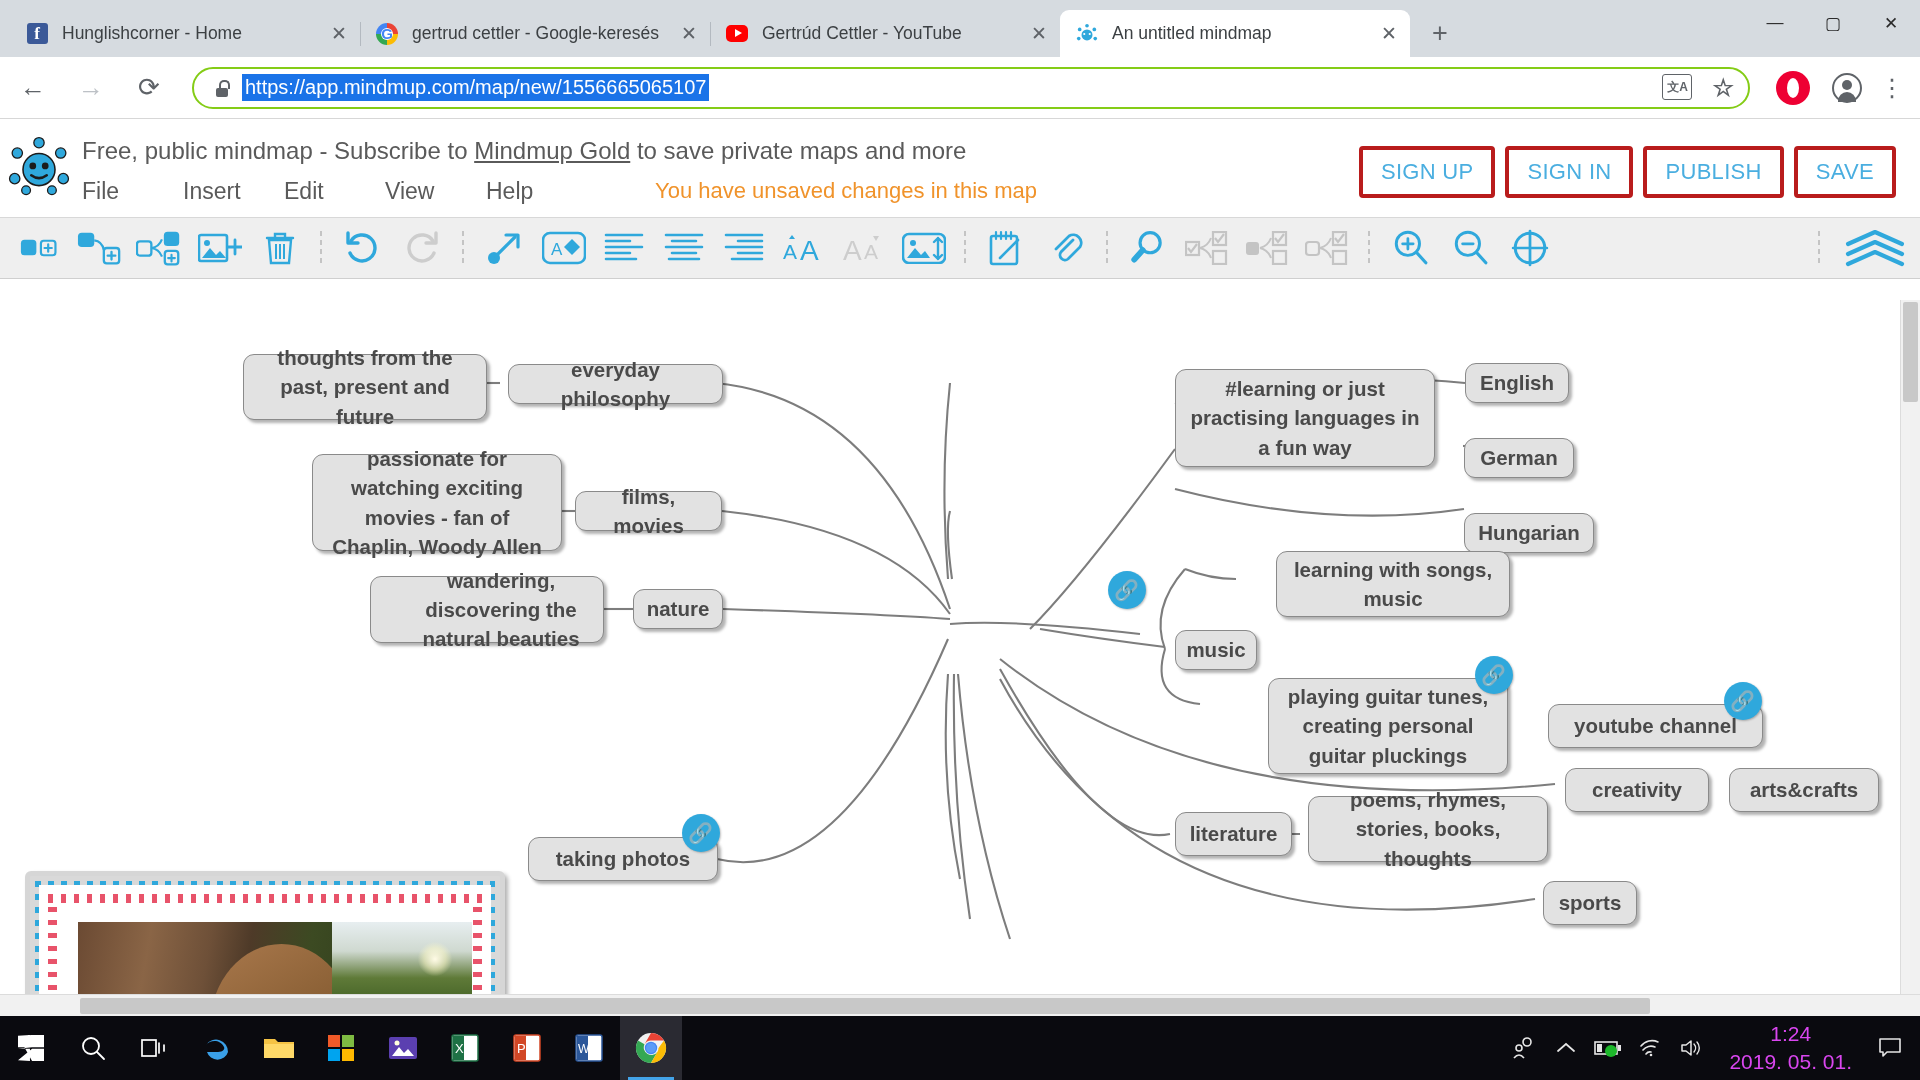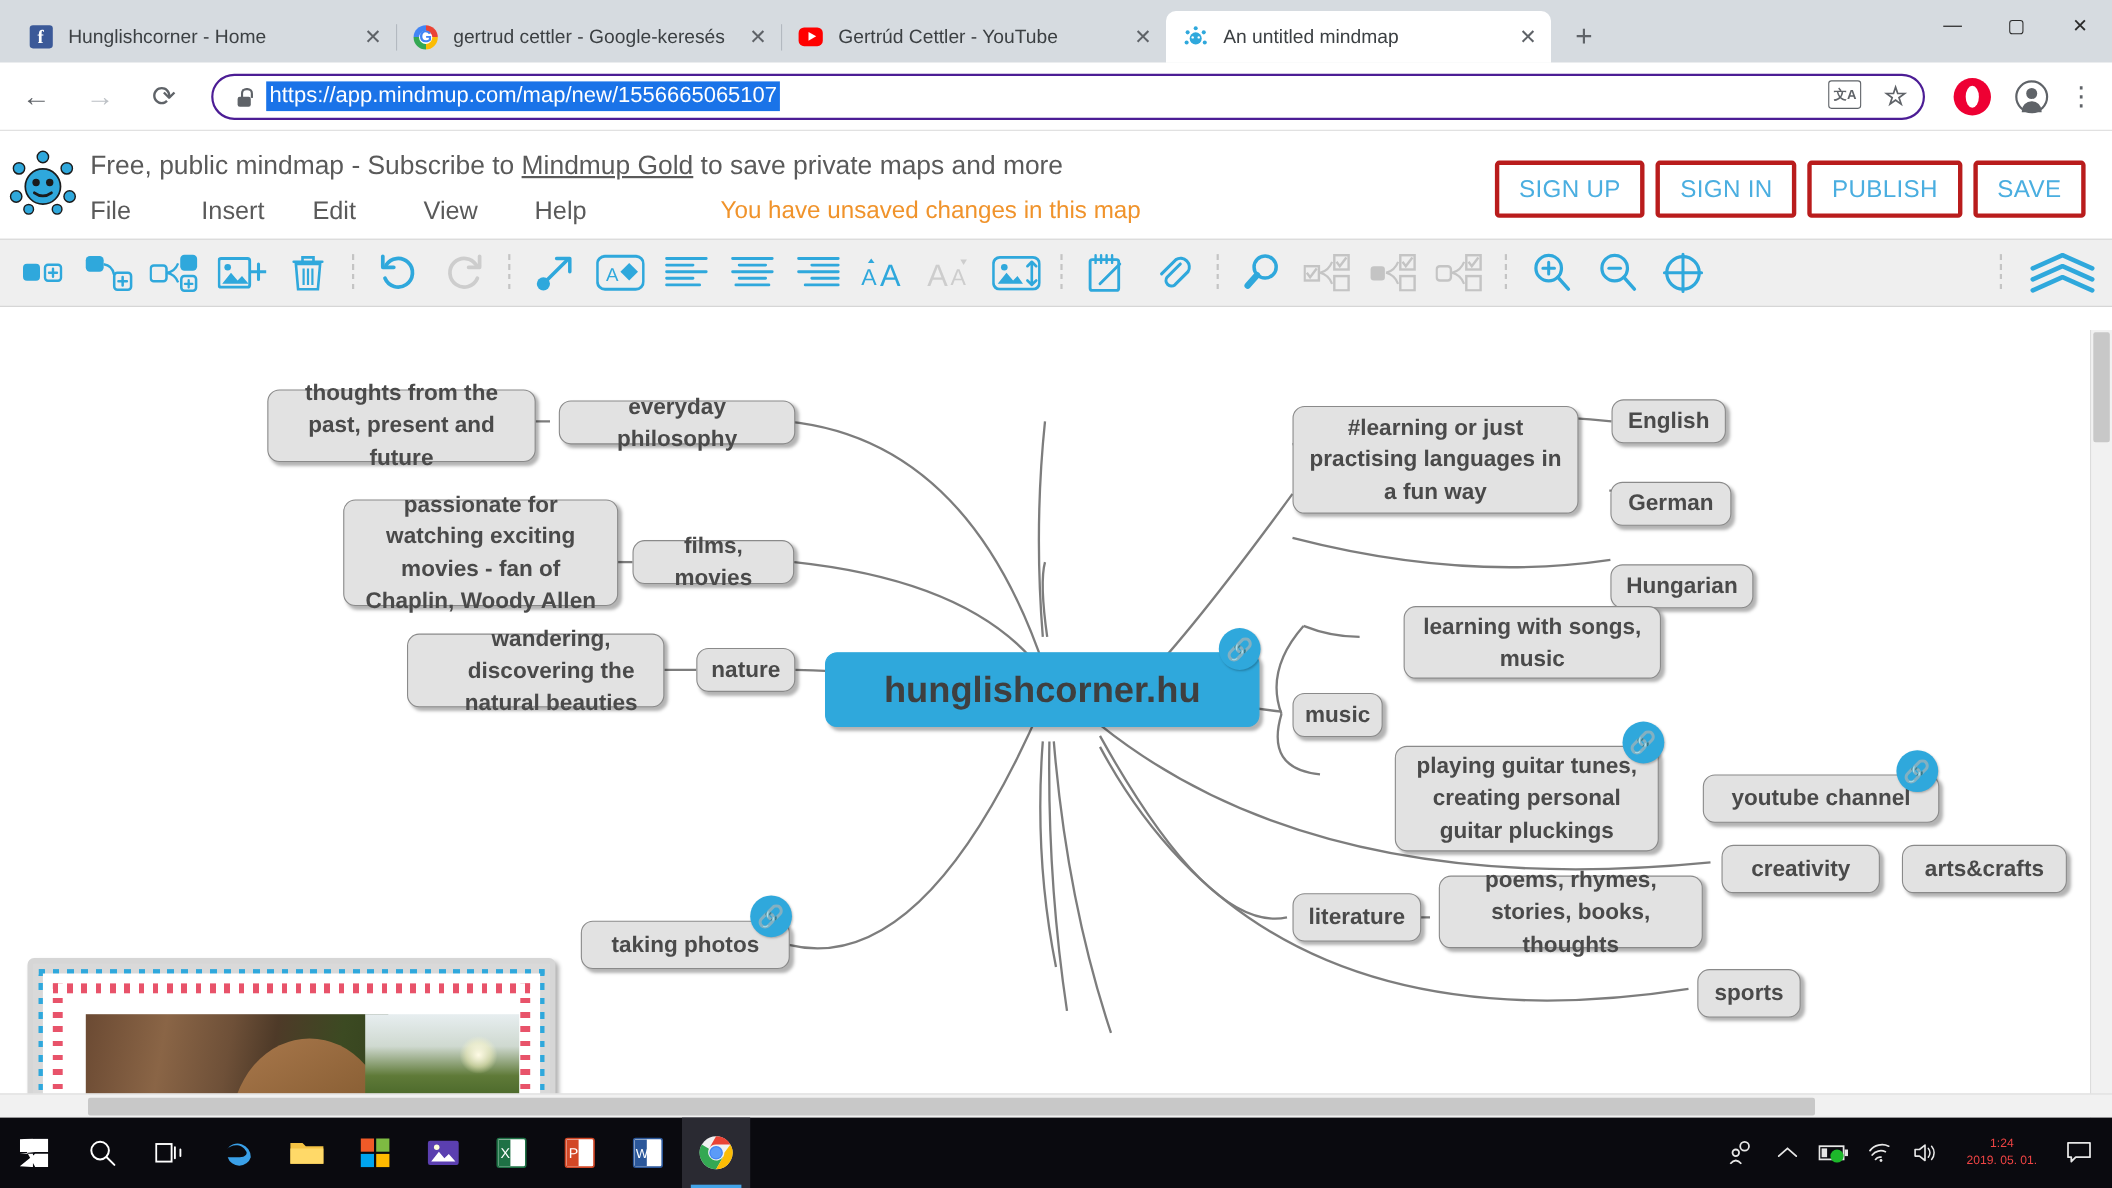--- a/index.html
+++ b/index.html
@@ -89,21 +89,21 @@
     position: absolute; left: 0; top: 57px; width: 1920px; height: 62px;
     background: #ffffff; display: flex; align-items: center;
     border-bottom: 1px solid #d7d7d7;
   }
   .navbtn { width: 50px; height: 50px; margin-left: 8px;
     display: flex; align-items: center; justify-content: center;
     color: #5f6368; font-size: 26px; }
   .navbtn.fwd { color: #bdc1c6; }
   .omnibox {
     flex: 1 1 auto; height: 42px; margin: 0 12px 0 18px;
-    background: #fff; border: 2px solid #4c1d95; border-radius: 22px;
+    background: #fff; border: 2px solid #84cc16; border-radius: 22px;
     display: flex; align-items: center; padding: 0 14px;
   }
   .lock { width: 16px; height: 18px; margin: 0 12px 0 6px; position: relative; flex: 0 0 16px; }
   .lock::before { content:""; position:absolute; left:2px; bottom:0; width:12px; height:9px;
     background:#5f6368; border-radius:2px; }
   .lock::after { content:""; position:absolute; left:4.5px; bottom:8px; width:7px; height:7px;
     border:2px solid #5f6368; border-bottom:none; border-top-left-radius:5px; border-top-right-radius:5px; }
   .url-sel {
     background: #1a73e8; color: #ffffff; font-size: 20px;
     padding: 2px 3px; white-space: nowrap;
@@ -258,21 +258,21 @@
     background: #0a0a0f; display: flex; align-items: center;
   }
   .tb-item { width: 62px; height: 64px; display: flex; align-items: center;
     justify-content: center; position: relative; }
   .tb-item.running::after { content:""; position:absolute; bottom:0; left:8px; right:8px;
     height:3px; background:#43a3e8; }
   .tb-item.active { background: #2a2a32; }
   .tray { margin-left: auto; display: flex; align-items: center; height: 64px; padding-right: 8px; }
   .tray-ico { width: 42px; height: 64px; display: flex; align-items: center;
     justify-content: center; color: #e6e6e6; font-size: 17px; }
-  .clock { color: #ef4444; font-size: 11px; text-align: center; line-height: 1.35;
+  .clock { color: #d946ef; font-size: 21px; text-align: center; line-height: 1.35;
     padding: 0 16px; white-space: nowrap; }
   .action-center { width: 44px; height: 64px; display: flex; align-items: center;
     justify-content: center; color: #e6e6e6; }
   .startbtn { width: 62px; height: 64px; display: flex; align-items: center; justify-content: center; }
   .win-logo { width: 26px; height: 26px;
     background: #ffffff;
     clip-path: polygon(0 3%,46% 0,46% 47%,0 47%,0 3%, 54% 0,100% 0,100% 47%,54% 47%, 0 53%,46% 53%,46% 100%,0 97%, 54% 53%,100% 53%,100% 100%,54% 100%);
   }
 </style>
 </head>
@@ -615,23 +615,20 @@
           <path d="M1000 400 Q1150 680 1535 620"></path>
 
           <path d="M948 300 Q940 200 950 104"></path>
           <path d="M952 300 Q945 250 950 232"></path>
           <path d="M948 395 Q940 500 960 600"></path>
           <path d="M954 395 Q952 520 970 640"></path>
           <path d="M958 395 Q970 540 1010 660"></path>
         </g>
       </svg>
 
-      <div class="node root" style="left:750px; top:314px; width:395px; height:68px;">
-        <span>hunglishcorner.hu</span>
-      </div>
       <div class="linkbadge" style="left:1108px; top:292px;">🔗</div>
 
       <div class="node" style="left:243px; top:75px; width:244px; height:66px;">
         <span>thoughts from the past, present and future</span>
       </div>
       <div class="node" style="left:508px; top:85px; width:215px; height:40px;">
         <span>everyday philosophy</span>
       </div>
 
       <div class="node" style="left:312px; top:175px; width:250px; height:97px;">

